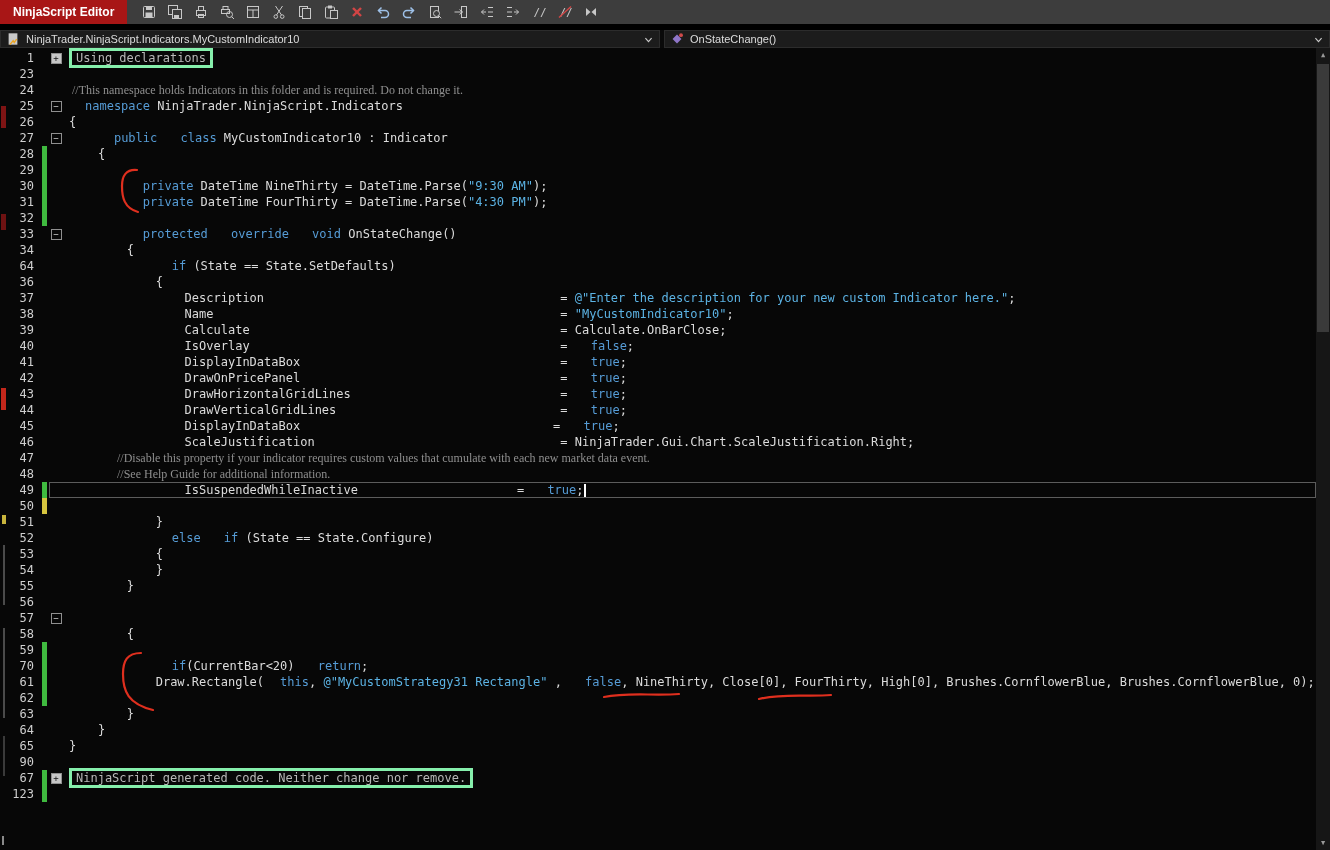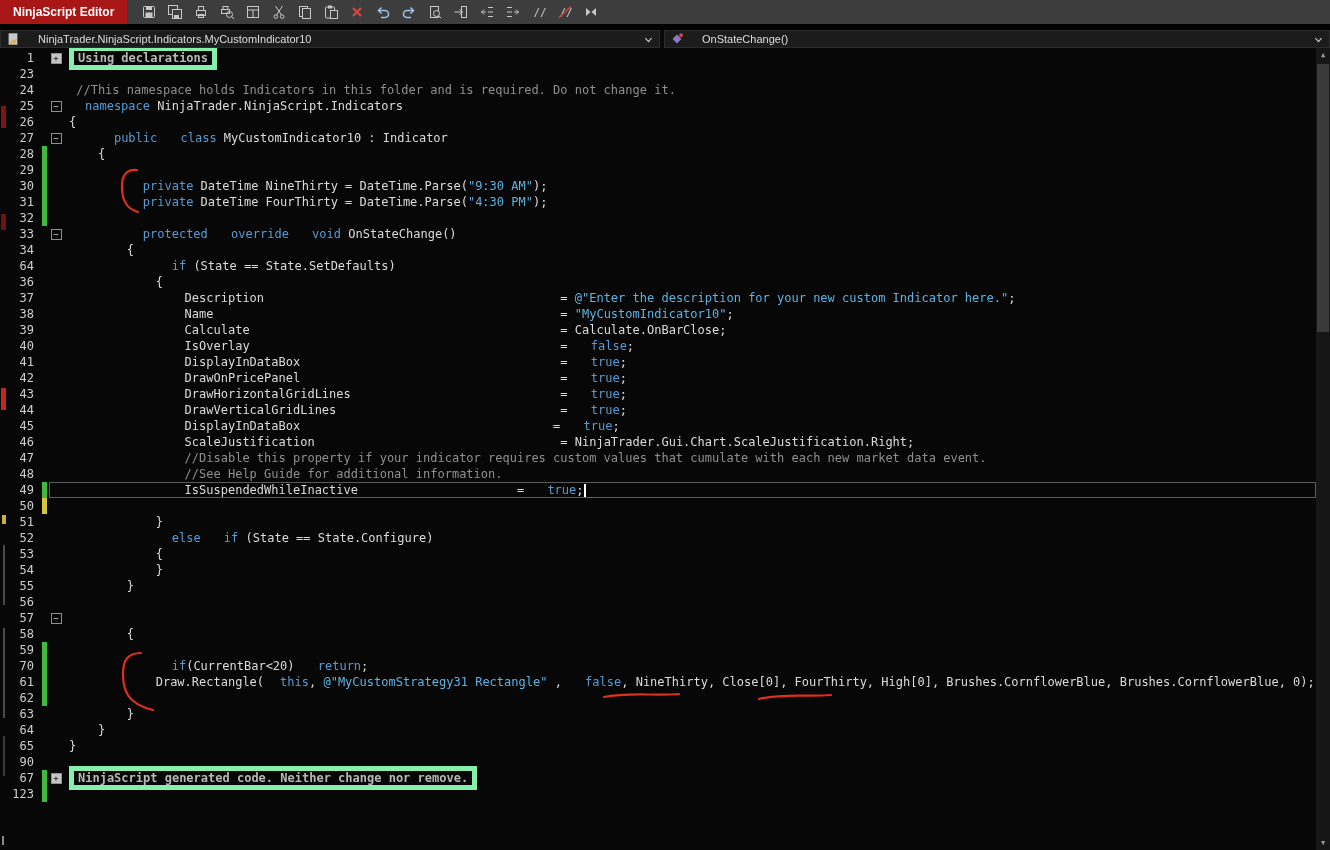--- a/index.html
+++ b/index.html
@@ -14,43 +14,43 @@
   .toolbar{position:absolute;top:0;left:0;right:0;height:24px;background:#3d3d3d;display:flex;align-items:center;}
   .tab{height:24px;background:var(--tabred);color:#fff;font:bold 12px "Liberation Sans",sans-serif;
        display:flex;align-items:center;padding:0 13px;cursor:pointer;}
   .icons{display:flex;align-items:center;gap:10px;margin-left:14px;}
   .icon{width:16px;height:16px;cursor:pointer;display:inline-flex;}
   .icon svg{width:16px;height:16px;}
 
   
   .combobar{position:absolute;top:30px;left:0;right:0;height:18px;display:flex;background:#0a0a0a;gap:4px;}
   .combo{display:flex;align-items:center;background:#1c1c1c;color:#dcdcdc;
-         font:11px "Liberation Sans",sans-serif;padding:0 5px;gap:18px;cursor:pointer;border:1px solid #2c2c2c;box-sizing:border-box;}
+         font:11px "Liberation Sans",sans-serif;padding:0 5px;gap:6px;cursor:pointer;border:1px solid #2c2c2c;box-sizing:border-box;}
   .combo-left{width:660px;}
   .combo-right{flex:1;}
   .combo .label{flex:1;white-space:nowrap;overflow:hidden;}
   .cicon{display:inline-flex;width:14px;height:14px;}
   .chev{display:inline-flex;width:11px;height:11px;}
 
   
   .editor{position:absolute;top:48px;left:0;right:14px;bottom:0;background:#070707;overflow:hidden;padding-top:2px;}
   .row{display:flex;height:16px;line-height:16px;font-size:12px;color:var(--deftext);}
   .ln{flex:0 0 40px;text-align:right;padding-right:6px;color:#cfcfcf;box-sizing:border-box;}
   .bar{flex:0 0 5px;margin:0 2px;}
   .bar.g{background:var(--green);}
   .bar.y{background:var(--yellow);}
   .cwrap{flex:1;display:flex;}
   .row.current .cwrap{box-shadow:inset 0 0 0 1px #5c5c5c;}
   .fold{flex:0 0 14px;display:flex;align-items:center;justify-content:center;}
   .foldbox{width:11px;height:11px;border:1px solid #8f8f8f;color:#cfcfcf;font-size:9px;line-height:9px;
            text-align:center;background:#070707;cursor:pointer;box-sizing:border-box;}
   .foldbox.filled{background:#c6c6c6;color:#111;}
   .code{white-space:pre;padding-left:6px;}
-  .c-d{color:var(--deftext);} .c-k{color:var(--kw);margin-left:16px;} .c-s{color:var(--str);} .c-c{color:var(--cmt);}
-  .collapsedbox{border:5px solid #86efac;padding:0 4px;color:#b8b8b8;font-weight:bold;}
+  .c-d{color:var(--deftext);} .c-k{color:var(--kw);margin-left:16px;} .c-s{color:var(--str);} .c-c{color:var(--cmt);font-family:Liberation Serif, serif;}
+  .collapsedbox{border:3px solid #86efac;padding:0 4px;color:#b8b8b8;}
   .caret{display:inline-block;width:2px;height:13px;background:#ffffff;vertical-align:middle;}
 
   
   .scrollbar{position:absolute;top:48px;right:0;width:14px;bottom:0;background:#161616;}
   .sb-btn{height:14px;display:flex;align-items:center;justify-content:center;color:#999;font-size:7px;cursor:pointer;}
   .sb-btn.down{position:absolute;bottom:0;left:0;right:0;}
   .sb-thumb{position:absolute;left:1px;right:1px;top:16px;height:268px;background:#3a3a3a;cursor:pointer;}
 
   
   .leftmark{position:absolute;z-index:10;}

